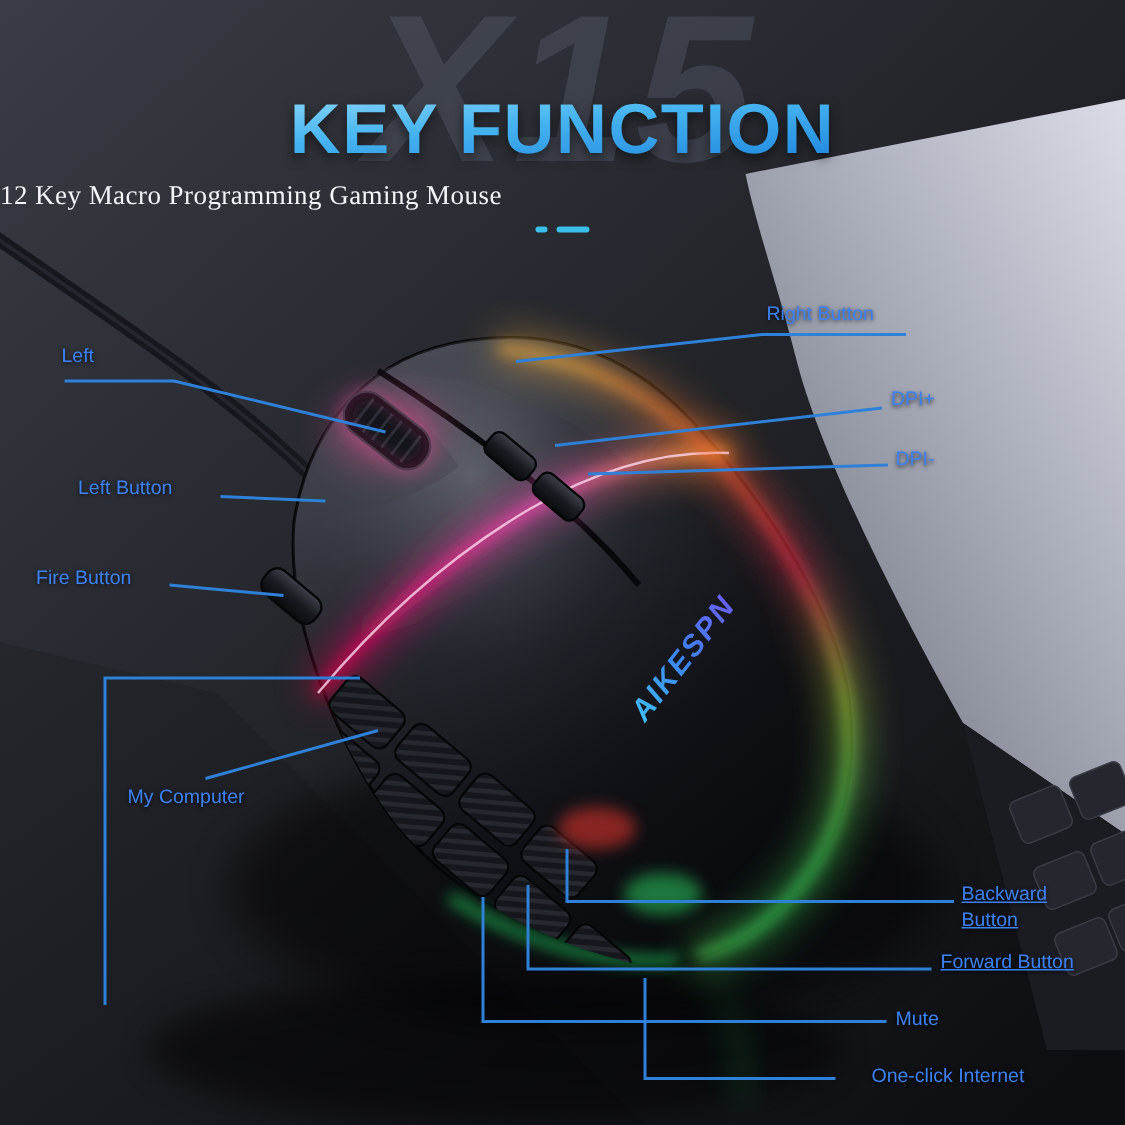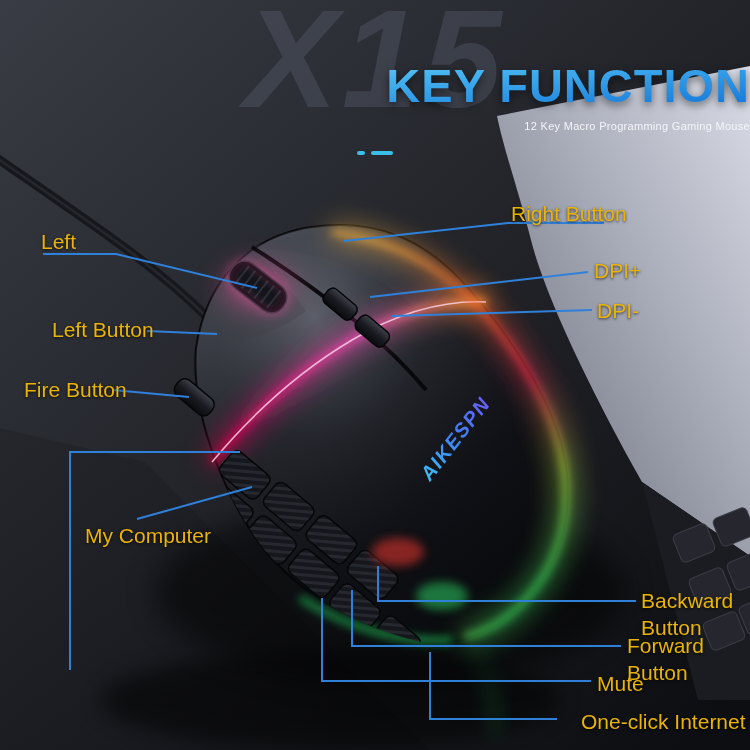--- a/index.html
+++ b/index.html
@@ -6,45 +6,45 @@
   html,body { width:750px; height:750px; background:#101114; font-family:"Liberation Sans", sans-serif; }
   .stage { position:relative; width:750px; height:750px; overflow:hidden; background:#24262c; }
   .layer { position:absolute; inset:0; width:750px; height:750px; display:block; }
 
   .watermark {
     position:absolute; top:-22px; left:0; width:100%;
     text-align:center; font-size:140px; font-weight:800; font-style:italic;
     letter-spacing:4px; color:#5a6070; opacity:.38; z-index:2;
   }
   .title {
-    position:absolute; top:58px; left:0; width:100%; text-align:right;
+    position:absolute; top:58px; left:0; width:100%; text-align:center;
     font-size:47px; font-weight:800; letter-spacing:1px; z-index:3;
     background:linear-gradient(175deg,#b6ecff 0%, #46b4f0 45%, #0d6fd6 100%);
     -webkit-background-clip:text; background-clip:text;
     color:transparent; -webkit-text-fill-color:transparent;
     filter:drop-shadow(0 3px 4px rgba(0,0,0,.55));
   }
   .subtitle {
-    position:absolute; top:120px; left:0; width:100%; text-align:right;
-    font-size:11px; color:#f3f5f8; letter-spacing:.3px; z-index:3;
+    position:absolute; top:120px; left:0; width:100%; text-align:left;
+    font-size:18px; color:#f3f5f8; letter-spacing:.3px; z-index:3;font-family:Liberation Serif, serif;
   }
   .dashes { position:absolute; top:151px; left:0; width:100%; display:flex; justify-content:center; gap:6px; z-index:3; }
   .dash { height:4px; border-radius:2px; background:#39bfe8; }
   .dash.short { width:8px; }
   .dash.long { width:22px; }
 
   .mouse-layer { z-index:4; }
   .lines-layer { z-index:5; }
   .lines-layer polyline { fill:none; stroke:#2f80d8; stroke-width:2; }
 
   .callout {
-    position:absolute; z-index:6; color:#eab308; font-size:21px; line-height:1.28;
+    position:absolute; z-index:6; color:#3b82f6; font-size:13px; line-height:1.28;
     white-space:nowrap; text-shadow:0 1px 3px rgba(0,0,0,.75);
   }
-  .callout.wrap { white-space:normal; width:94px; }
+  .callout.wrap { white-space:normal; width:94px;text-decoration:underline; }
 </style>
 </head>
 <body>
 
 <div class="stage">
 
   <svg class="layer" viewBox="0 0 750 750">
     <defs>
       <linearGradient id="bgGrad" x1="0" y1="0" x2="0.9" y2="1">
         <stop offset="0" stop-color="#393c44"></stop>

